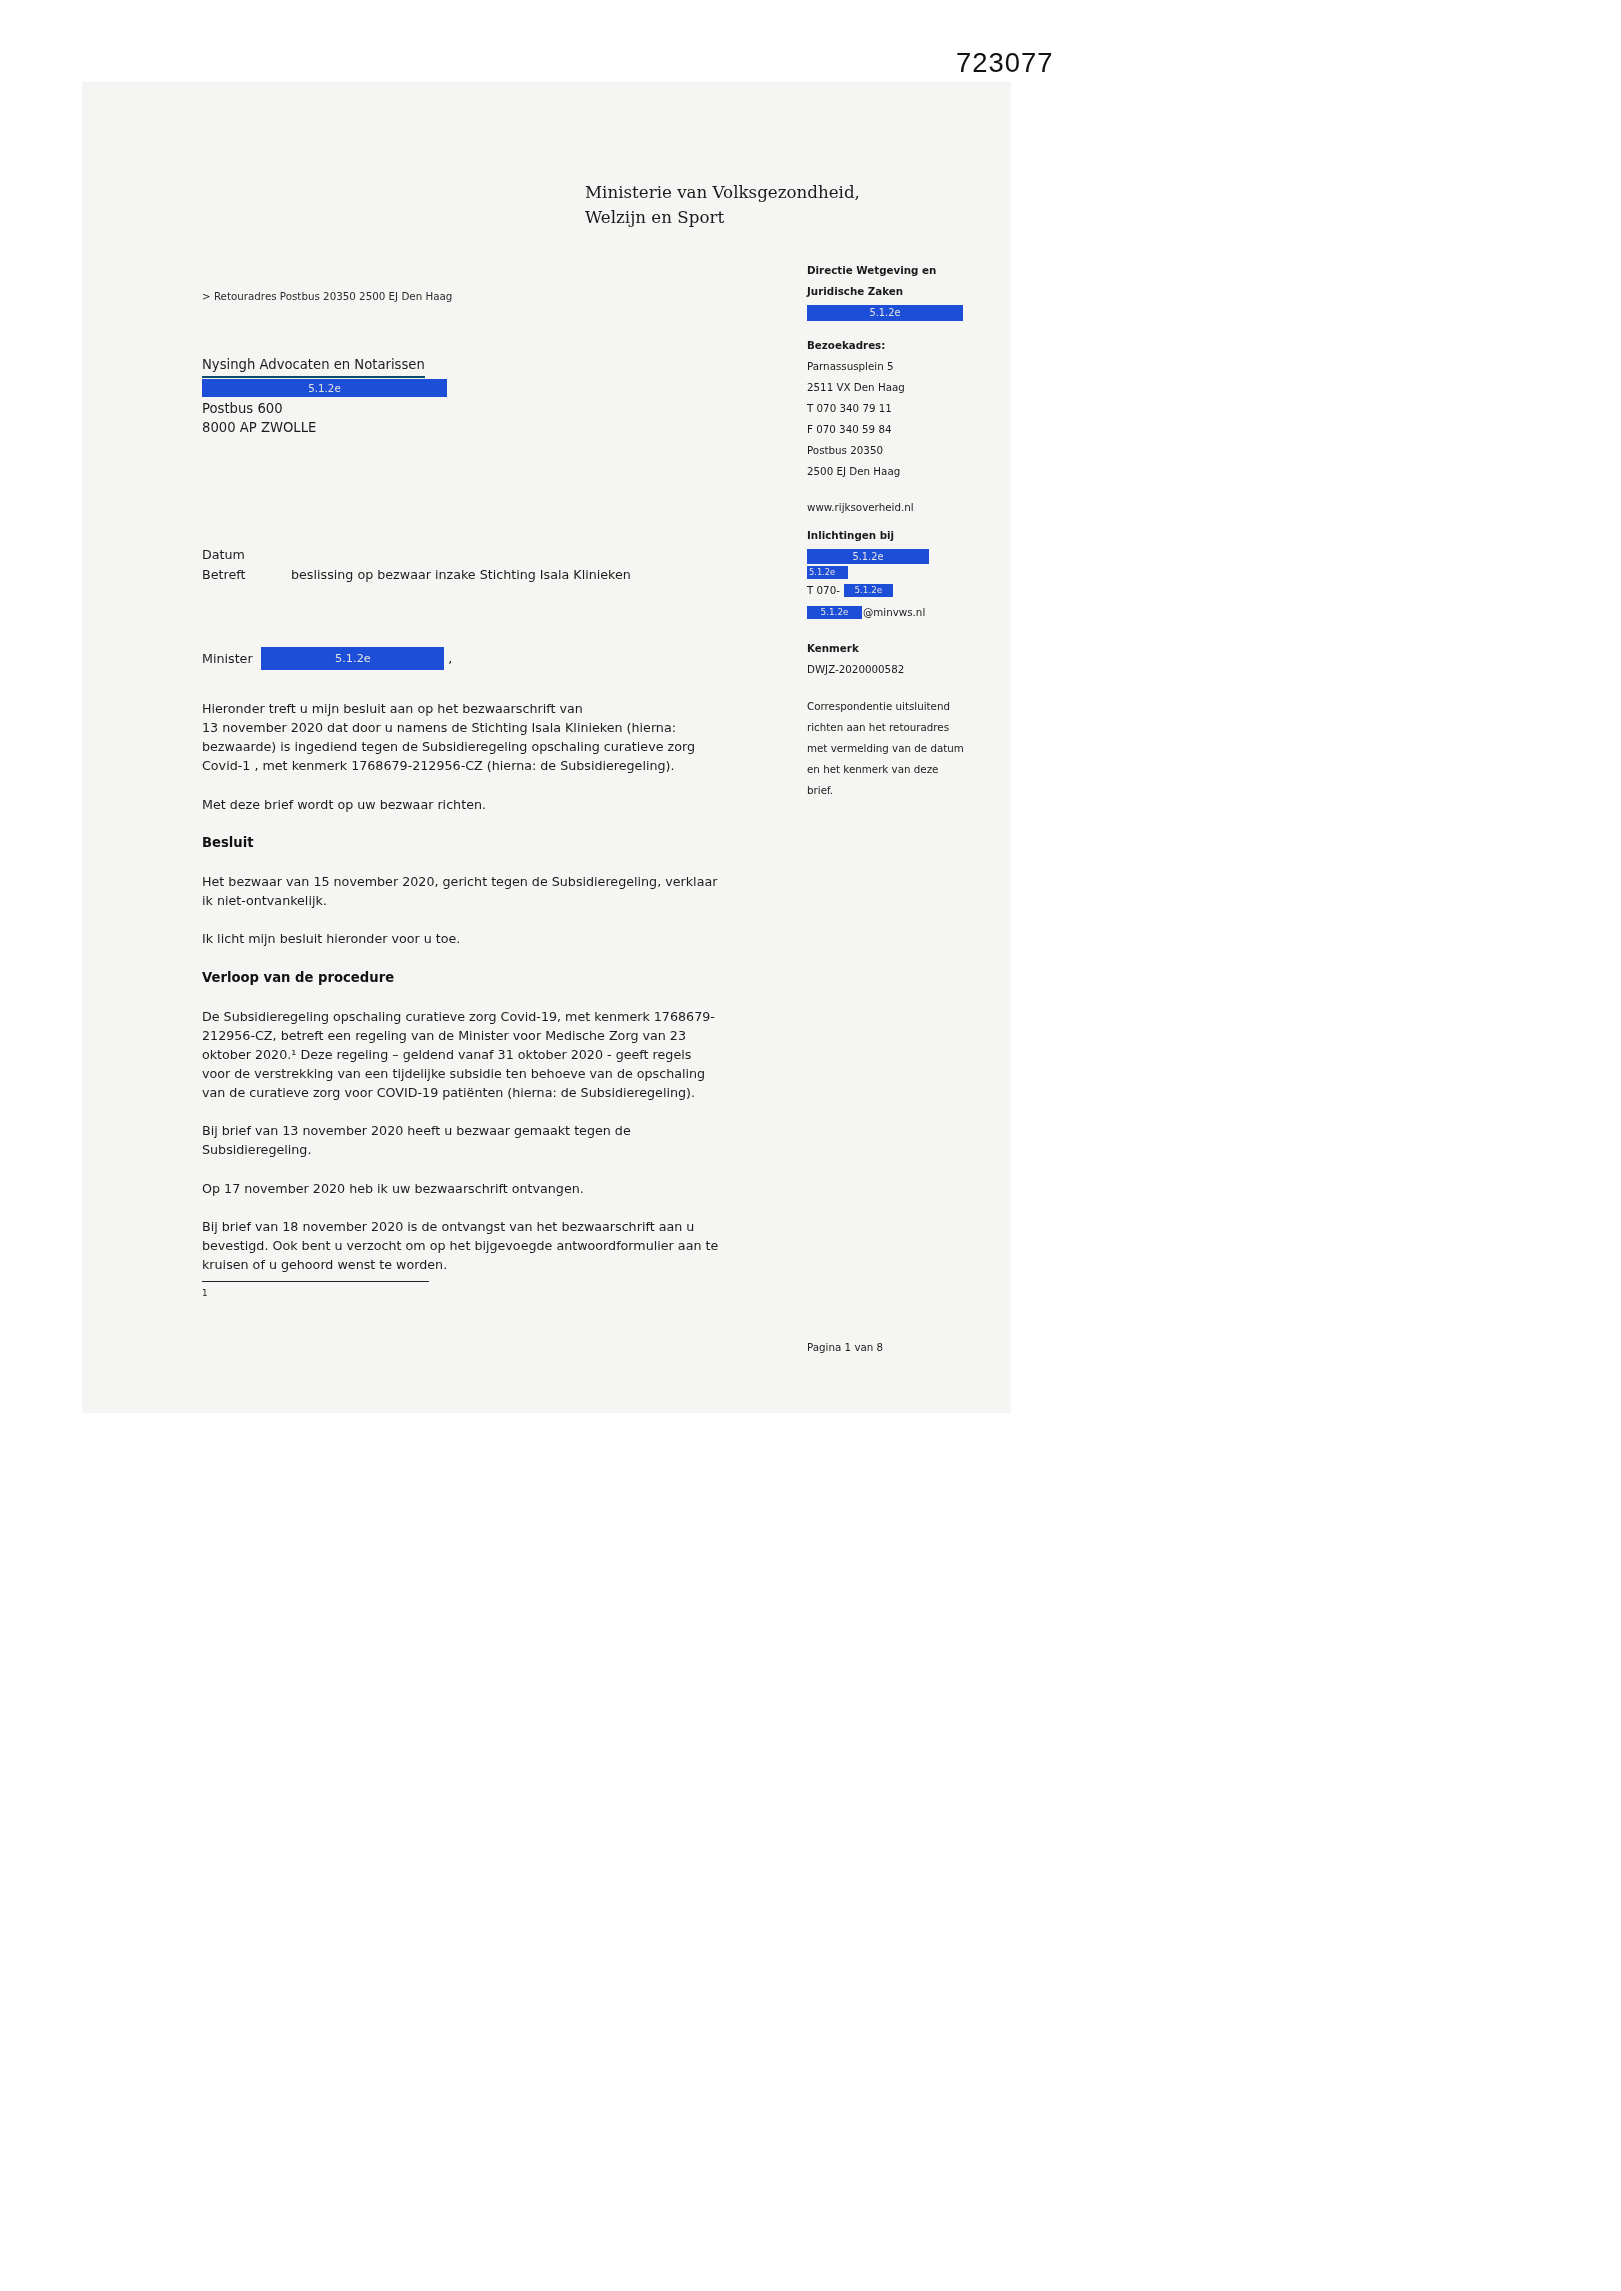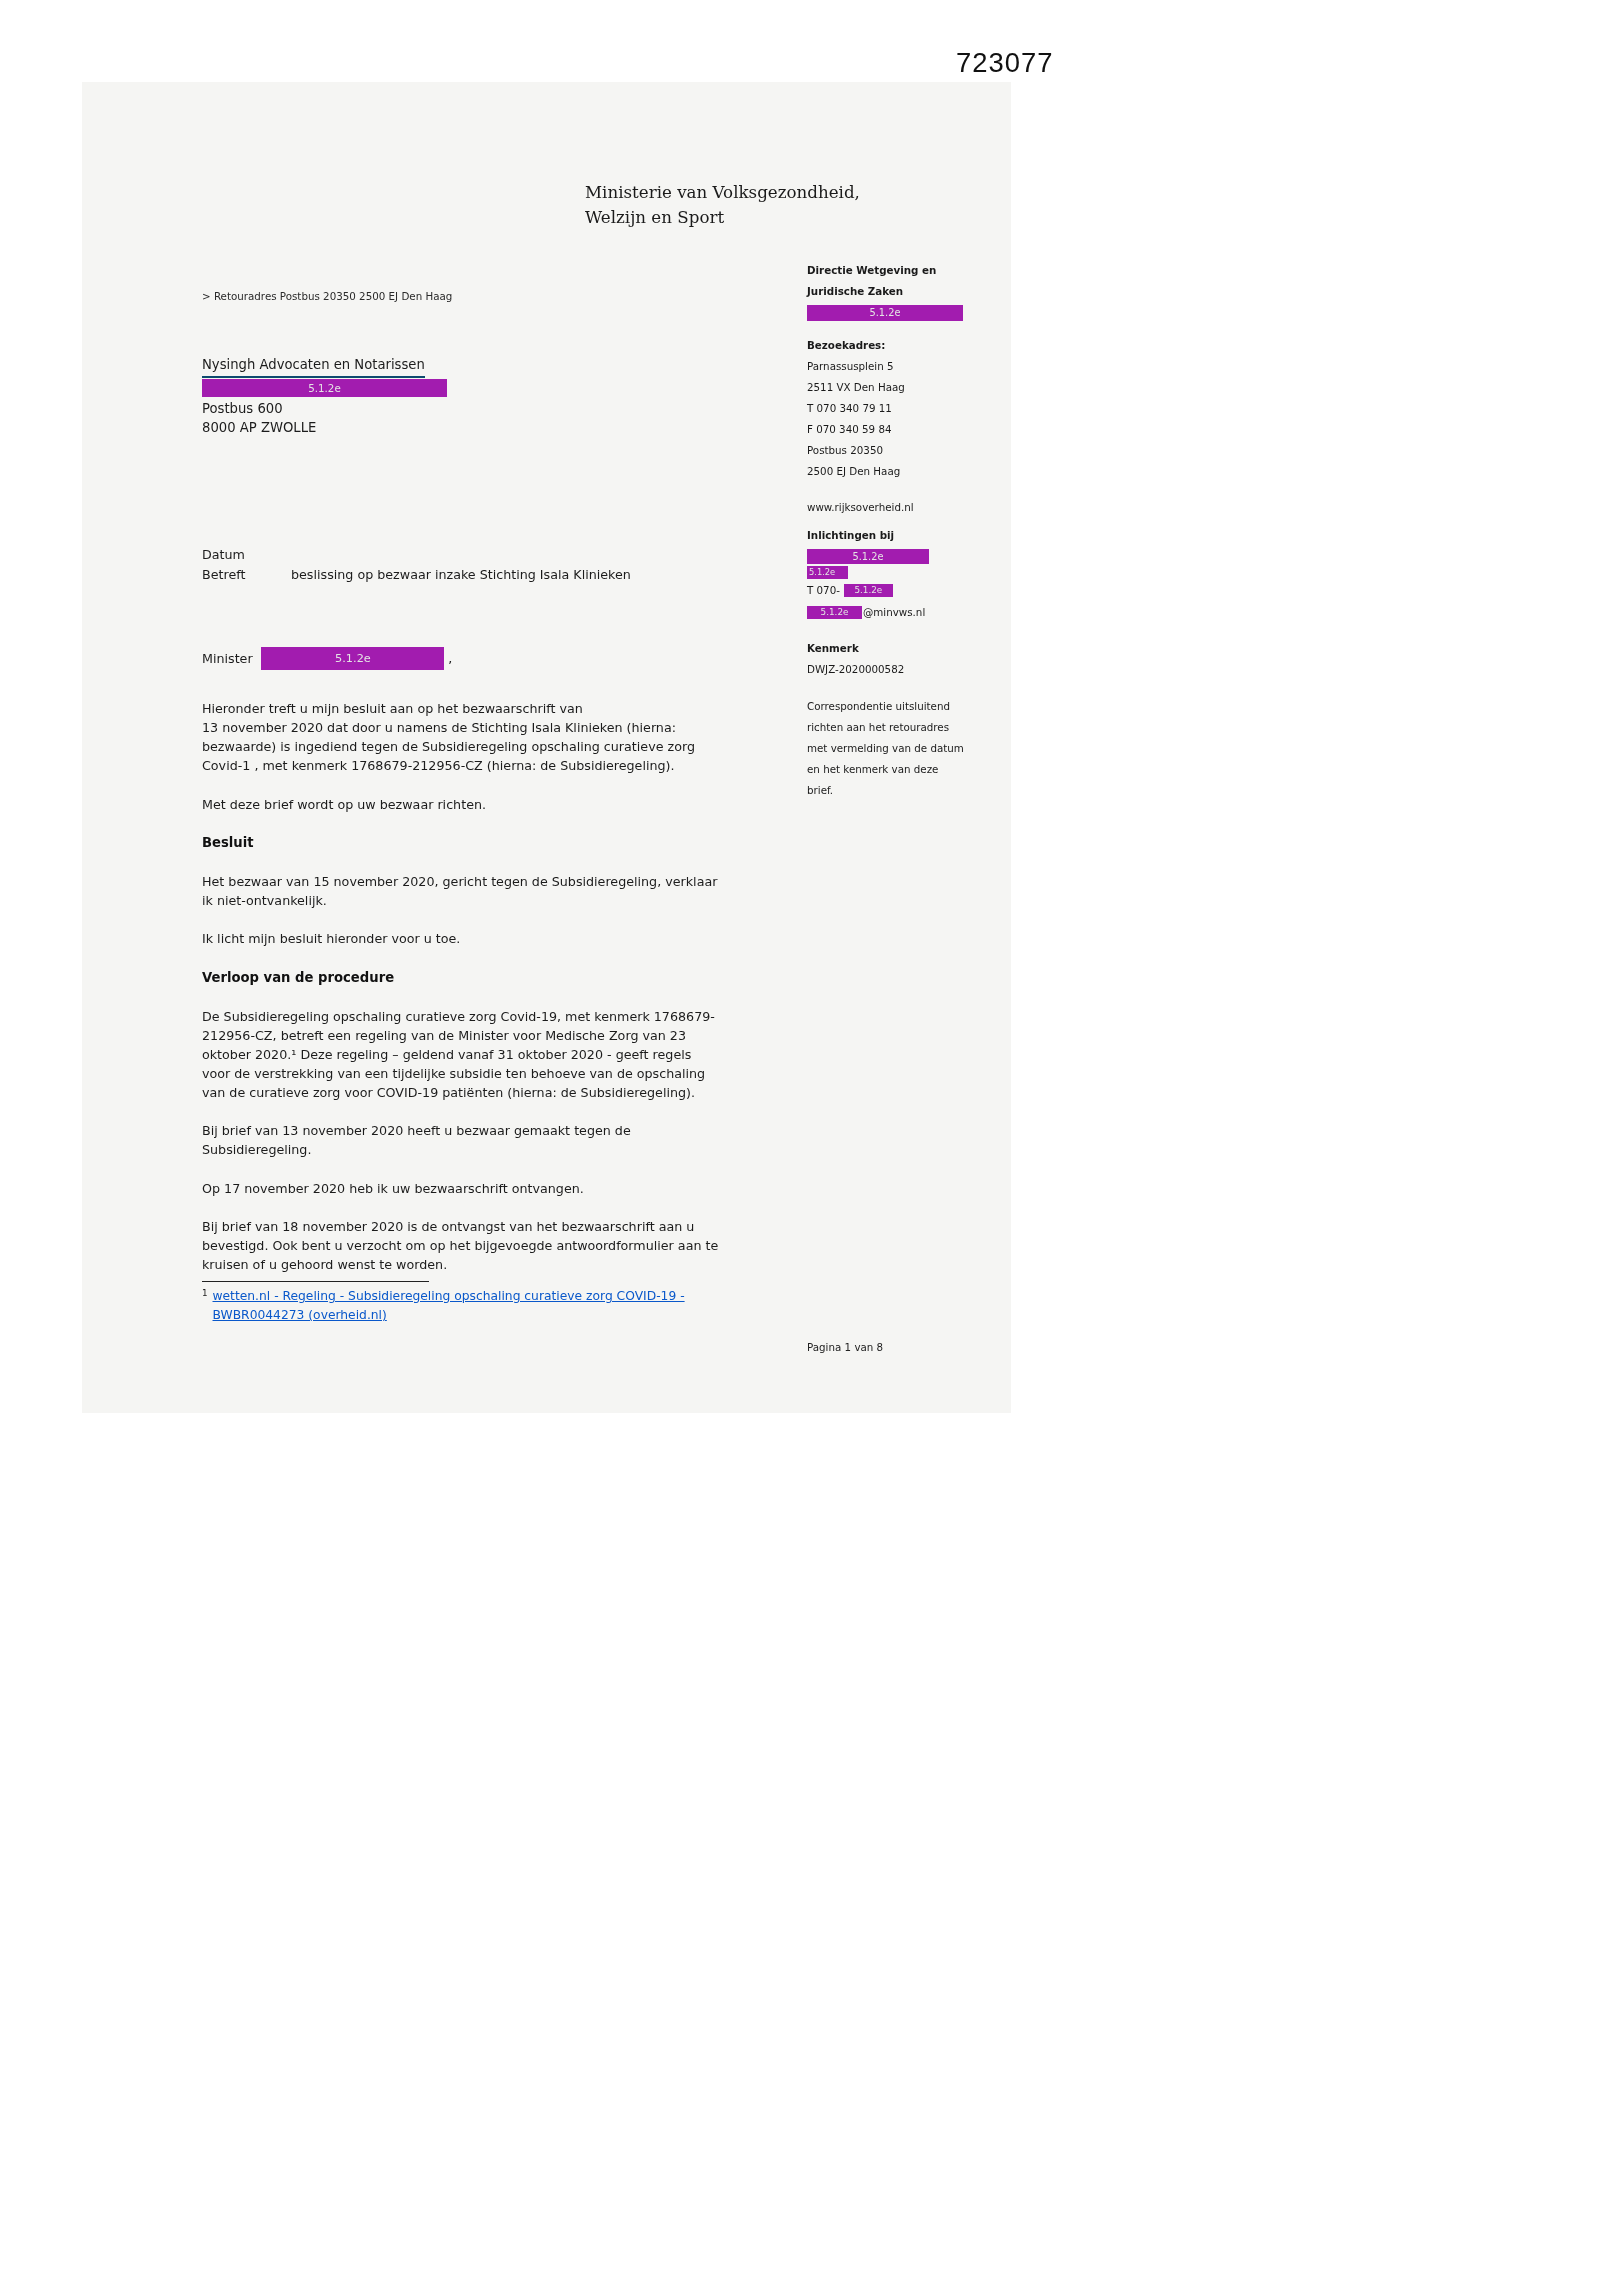--- a/index.html
+++ b/index.html
@@ -61,21 +61,21 @@
     top: 274px;
     font-size: 13.2px;
     line-height: 18.6px;
   }
   .recipient-name {
     display: inline-block;
     border-bottom: 2px solid #0c4a6e;
     padding-bottom: 1px;
   }
   .redaction {
-    background: #a21caf;
+    background: #1d4ed8;
     color: #e4e4e4;
     display: flex;
     align-items: center;
     justify-content: center;
     font-size: 10.3px;
     overflow: hidden;
   }
   .bar-recipient { width: 245px; height: 18.6px; margin: 1px 0 2.9px 0; }
   .meta {
     position: absolute;
@@ -226,22 +226,20 @@
       <p class="pre">Bij brief van 13 november 2020 heeft u bezwaar gemaakt tegen de
 Subsidieregeling.</p>
       <p class="pre">Op 17 november 2020 heb ik uw bezwaarschrift ontvangen.</p>
       <p class="pre last">Bij brief van 18 november 2020 is de ontvangst van het bezwaarschrift aan u
 bevestigd. Ook bent u verzocht om op het bijgevoegde antwoordformulier aan te
 kruisen of u gehoord wenst te worden.</p>
 
       <div class="footnote-rule"></div>
       <div class="footnote">
         <sup class="fn-marker">1</sup>
-        <a href="#" class="link pre">wetten.nl - Regeling - Subsidieregeling opschaling curatieve zorg COVID-19 -
-BWBR0044273 (overheid.nl)</a>
       </div>
     </div>
 
     <aside class="sidebar">
       <div class="sb-bold pre">Directie Wetgeving en
 Juridische Zaken</div>
       <div class="redaction bar-wide">5.1.2e</div>
 
       <div class="sb-bold sb-visit-label">Bezoekadres:</div>
       <div class="pre">Parnassusplein 5

